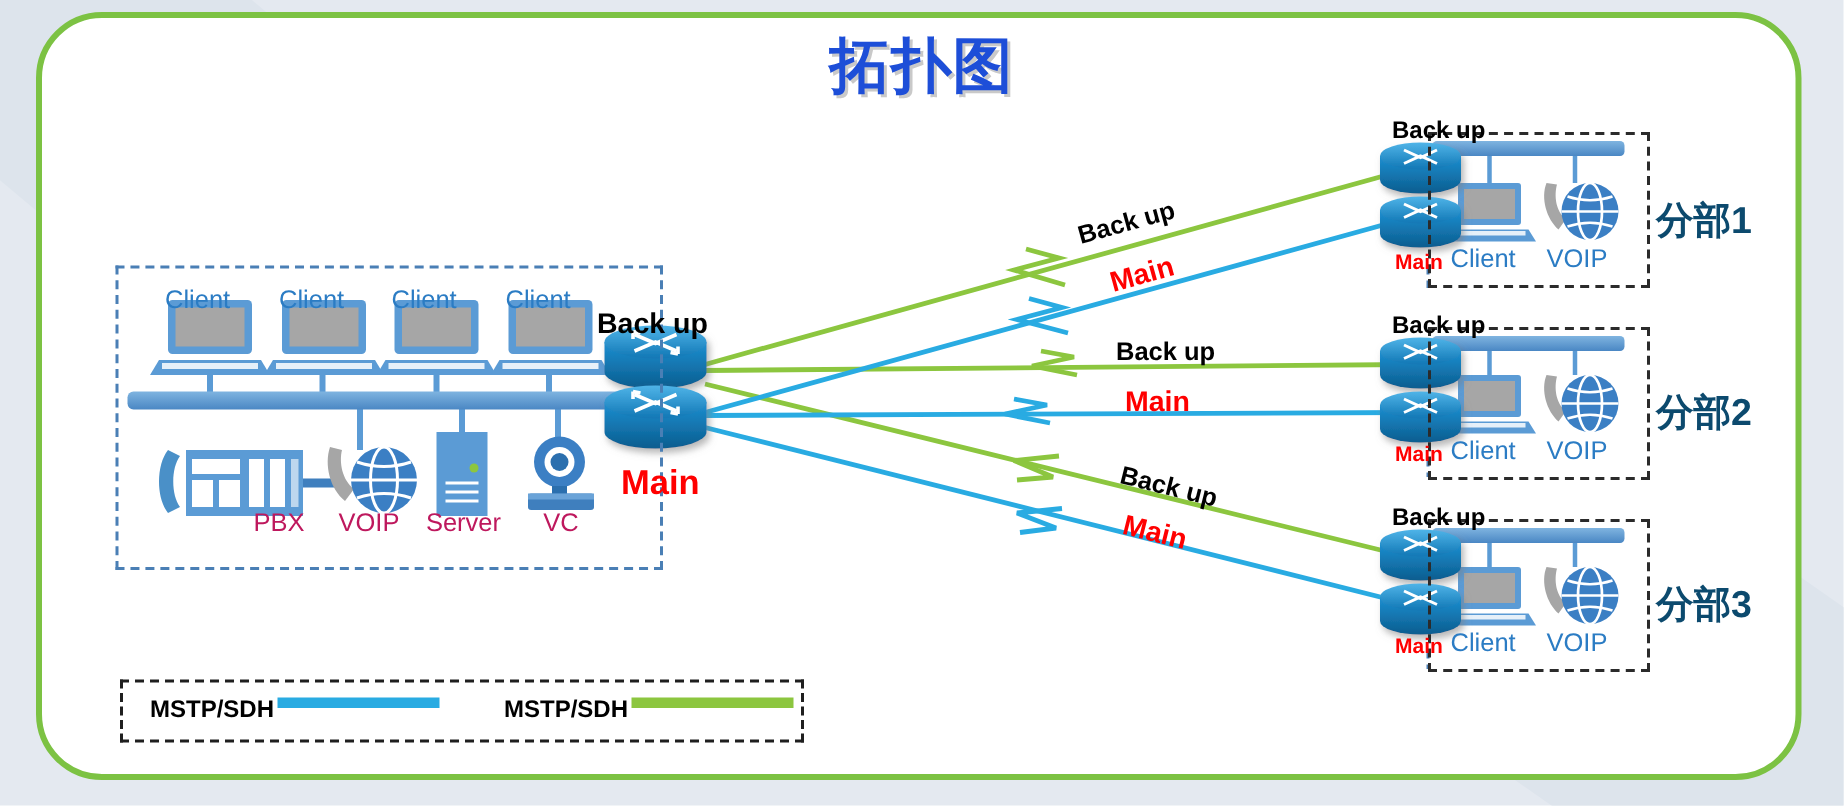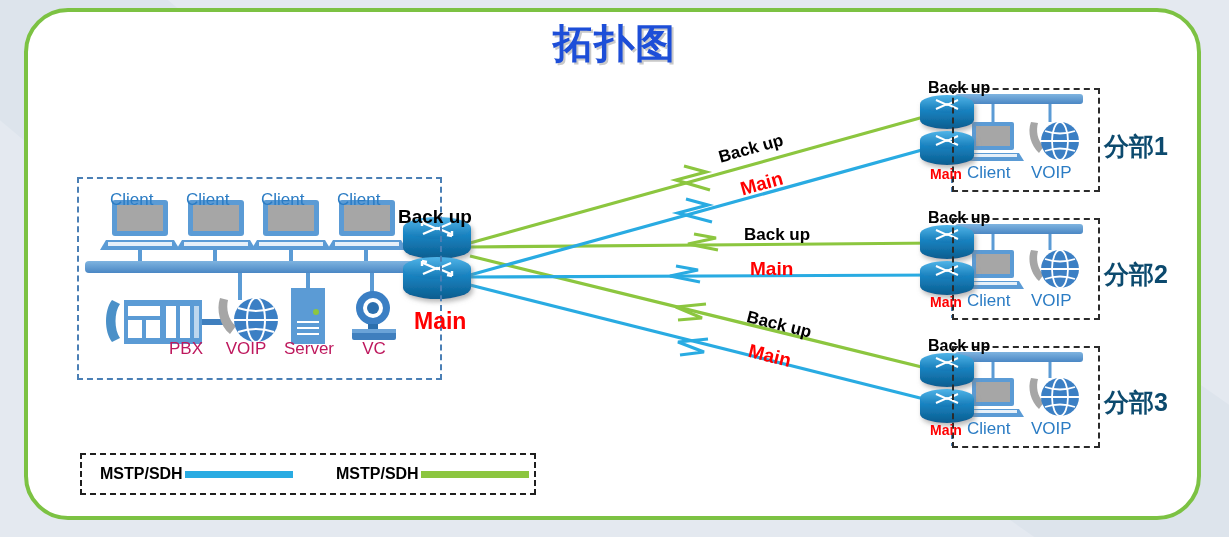--- a/index.html
+++ b/index.html
@@ -50,21 +50,21 @@
   
   .link-lbl{position:absolute;font-size:17px;font-weight:bold;white-space:nowrap;}
   .link-lbl.backup{color:#000;}
   .link-lbl.main{color:#ff0000;}
 
   
   #legend{
     position:absolute;left:80px;top:453px;width:456px;height:42px;
     border:2px dashed #1f1f1f;box-sizing:border-box;background:#fff;
   }
-  .legend-item{position:absolute;top:10px;display:flex;align-items:center;}
+  .legend-item{position:absolute;top:10px;display:flex;align-items:flex-start;}
   .legend-text{font-size:16px;font-weight:bold;color:#000;}
   .legend-line{width:108px;height:7px;margin-left:2px;}
 
   .icon-caption{position:absolute;color:#be185d;font-size:17px;text-align:center;line-height:19px;width:60px;}
 </style>
 </head>
 <body>
 
 <div id="stage">
 

